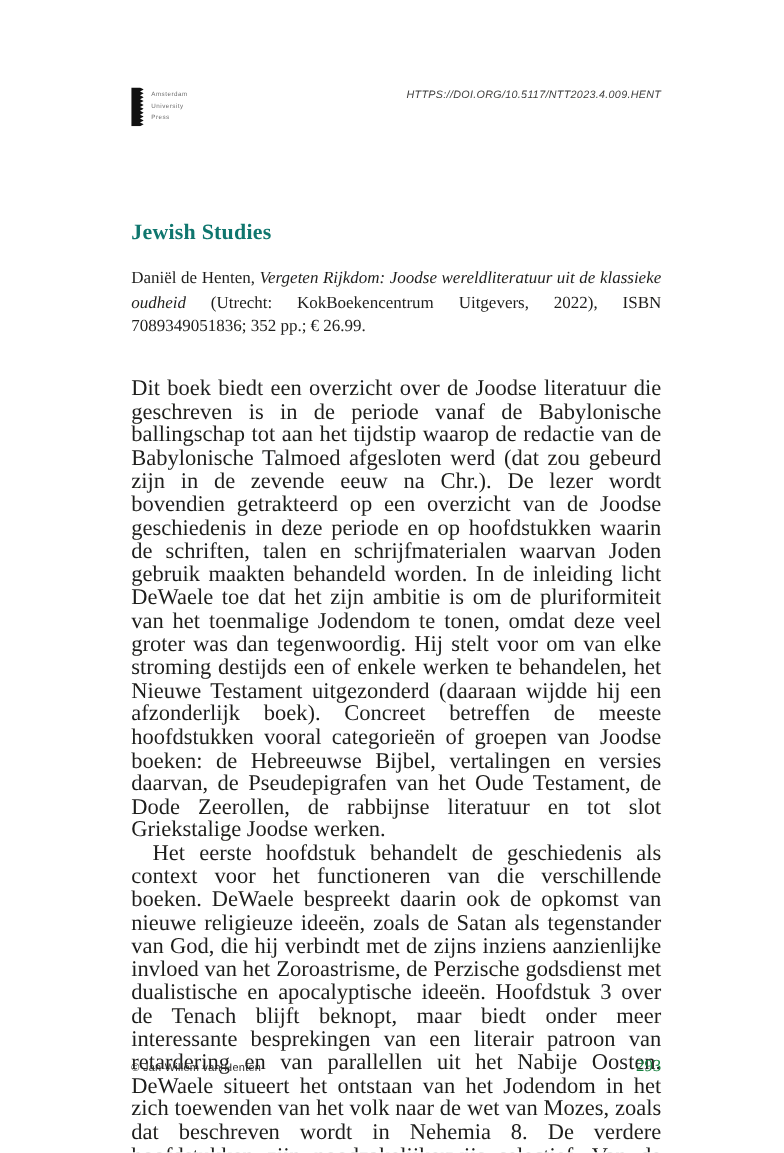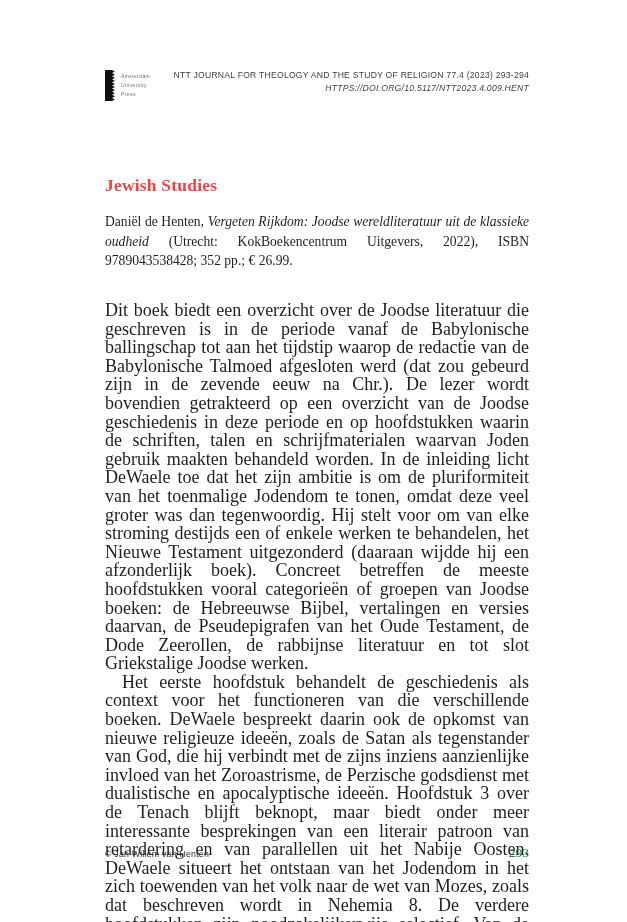--- a/index.html
+++ b/index.html
@@ -61,21 +61,21 @@
   }
 
   
   .section-title {
     position: absolute;
     top: 175px;
     left: 105px;
     font-size: 17.5px;
     font-weight: bold;
     letter-spacing: 0.2px;
-    color: #ef4444;
+    color: #0f766e;
   }
   .citation {
     position: absolute;
     top: 212px;
     left: 105px;
     width: 424px;
     font-size: 13.6px;
     line-height: 19.5px;
     text-align: justify;
     color: #1e1e1c;
@@ -128,28 +128,27 @@
           <path fill="#111111" d="M0,0 H7 L10,1.55 7,3.1 10,4.65 7,6.2 10,7.75 7,9.3 10,10.85 7,12.4 10,13.95 7,15.5 10,17.05 7,18.6 10,20.15 7,21.7 10,23.25 7,24.8 10,26.35 7,27.9 10,29.45 7,31 H0 Z"></path>
         </svg>
       </span>
       <span class="logo-text">
         <div>Amsterdam</div>
         <div>University</div>
         <div>Press</div>
       </span>
     </div>
     <div class="journal-info">
-      <div class="journal-line">NTT JOURNAL FOR THEOLOGY AND THE STUDY OF RELIGION 77.4 (2023) 293-294</div>
       <div class="doi-line">HTTPS://DOI.ORG/10.5117/NTT2023.4.009.HENT</div>
     </div>
   </div>
 
   <h1 class="section-title">Jewish Studies</h1>
 
-  <p class="citation"><span>Daniël de Henten, </span><span class="book-title">Vergeten Rijkdom: Joodse wereldliteratuur uit de klassieke oudheid</span><span> (Utrecht: KokBoekencentrum Uitgevers, 2022), ISBN 9789043538428; 352 pp.; € 26.99.</span></p>
+  <p class="citation"><span>Daniël de Henten, </span><span class="book-title">Vergeten Rijkdom: Joodse wereldliteratuur uit de klassieke oudheid</span><span> (Utrecht: KokBoekencentrum Uitgevers, 2022), ISBN 7089349051836; 352 pp.; € 26.99.</span></p>
 
   <div class="body-text">
     <p>Dit boek biedt een overzicht over de Joodse literatuur die geschreven is in de periode vanaf de Babylonische ballingschap tot aan het tijdstip waarop de redactie van de Babylonische Talmoed afgesloten werd (dat zou gebeurd zijn in de zevende eeuw na Chr.). De lezer wordt bovendien getrakteerd op een overzicht van de Joodse geschiedenis in deze periode en op hoofdstukken waarin de schriften, talen en schrijfmaterialen waarvan Joden gebruik maakten behandeld worden. In de inleiding licht DeWaele toe dat het zijn ambitie is om de pluriformiteit van het toenmalige Jodendom te tonen, omdat deze veel groter was dan tegenwoordig. Hij stelt voor om van elke stroming destijds een of enkele werken te behandelen, het Nieuwe Testament uitgezonderd (daaraan wijdde hij een afzonderlijk boek). Concreet betreffen de meeste hoofdstukken vooral categorieën of groepen van Joodse boeken: de Hebreeuwse Bijbel, vertalingen en versies daarvan, de Pseudepigrafen van het Oude Testament, de Dode Zeerollen, de rabbijnse literatuur en tot slot Griekstalige Joodse werken.</p>
     <p>Het eerste hoofdstuk behandelt de geschiedenis als context voor het functioneren van die verschillende boeken. DeWaele bespreekt daarin ook de opkomst van nieuwe religieuze ideeën, zoals de Satan als tegenstander van God, die hij verbindt met de zijns inziens aanzienlijke invloed van het Zoroastrisme, de Perzische godsdienst met dualistische en apocalyptische ideeën. Hoofdstuk 3 over de Tenach blijft beknopt, maar biedt onder meer interessante besprekingen van een literair patroon van retardering en van parallellen uit het Nabije Oosten. DeWaele situeert het ontstaan van het Jodendom in het zich toewenden van het volk naar de wet van Mozes, zoals dat beschreven wordt in Nehemia 8. De verdere hoofdstukken zijn noodzakelijkerwijs selectief. Van de Deuterocanonieke/Apocriefe boeken behandelt DeWaele alleen 1 Makkabeeën, Judith en de Wijsheid van Salomo. Ook deze hoofdstukken bieden echter nuttige en prettig leesbare informatie, bijvoorbeeld over de Samaritaanse Pentateuch en de targoems. DeWaele</p>
   </div>
 
   <div class="footer">
     <span class="copyright">© Jan Willem van Henten</span>
     <span class="page-number">293</span>
   </div>

